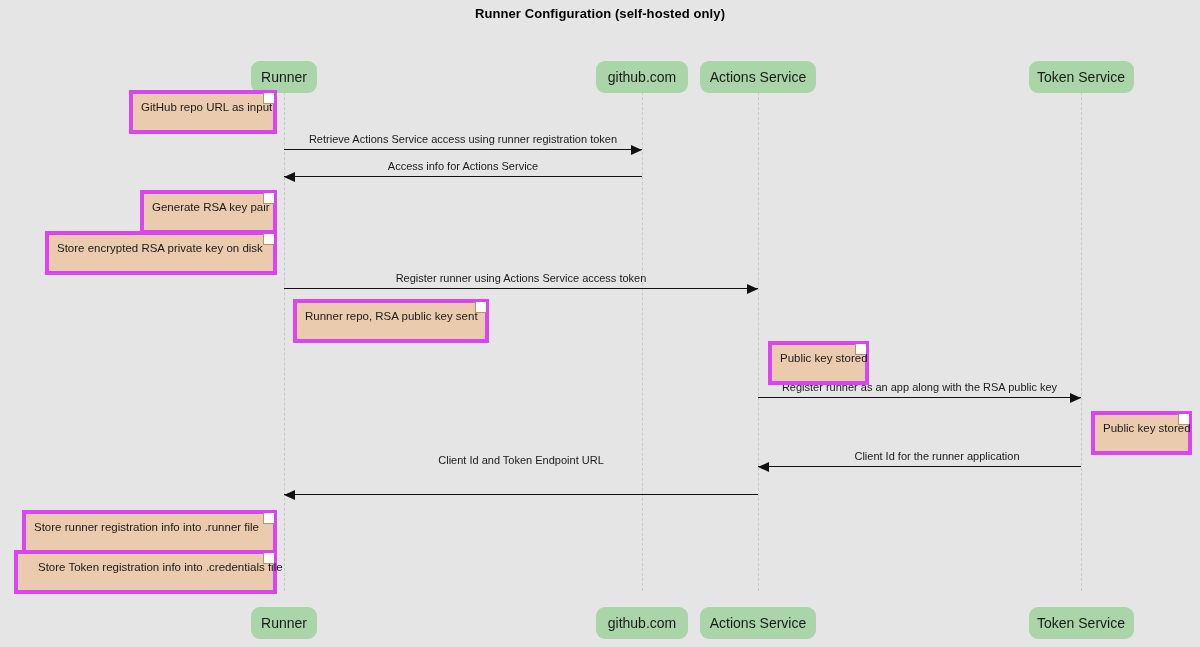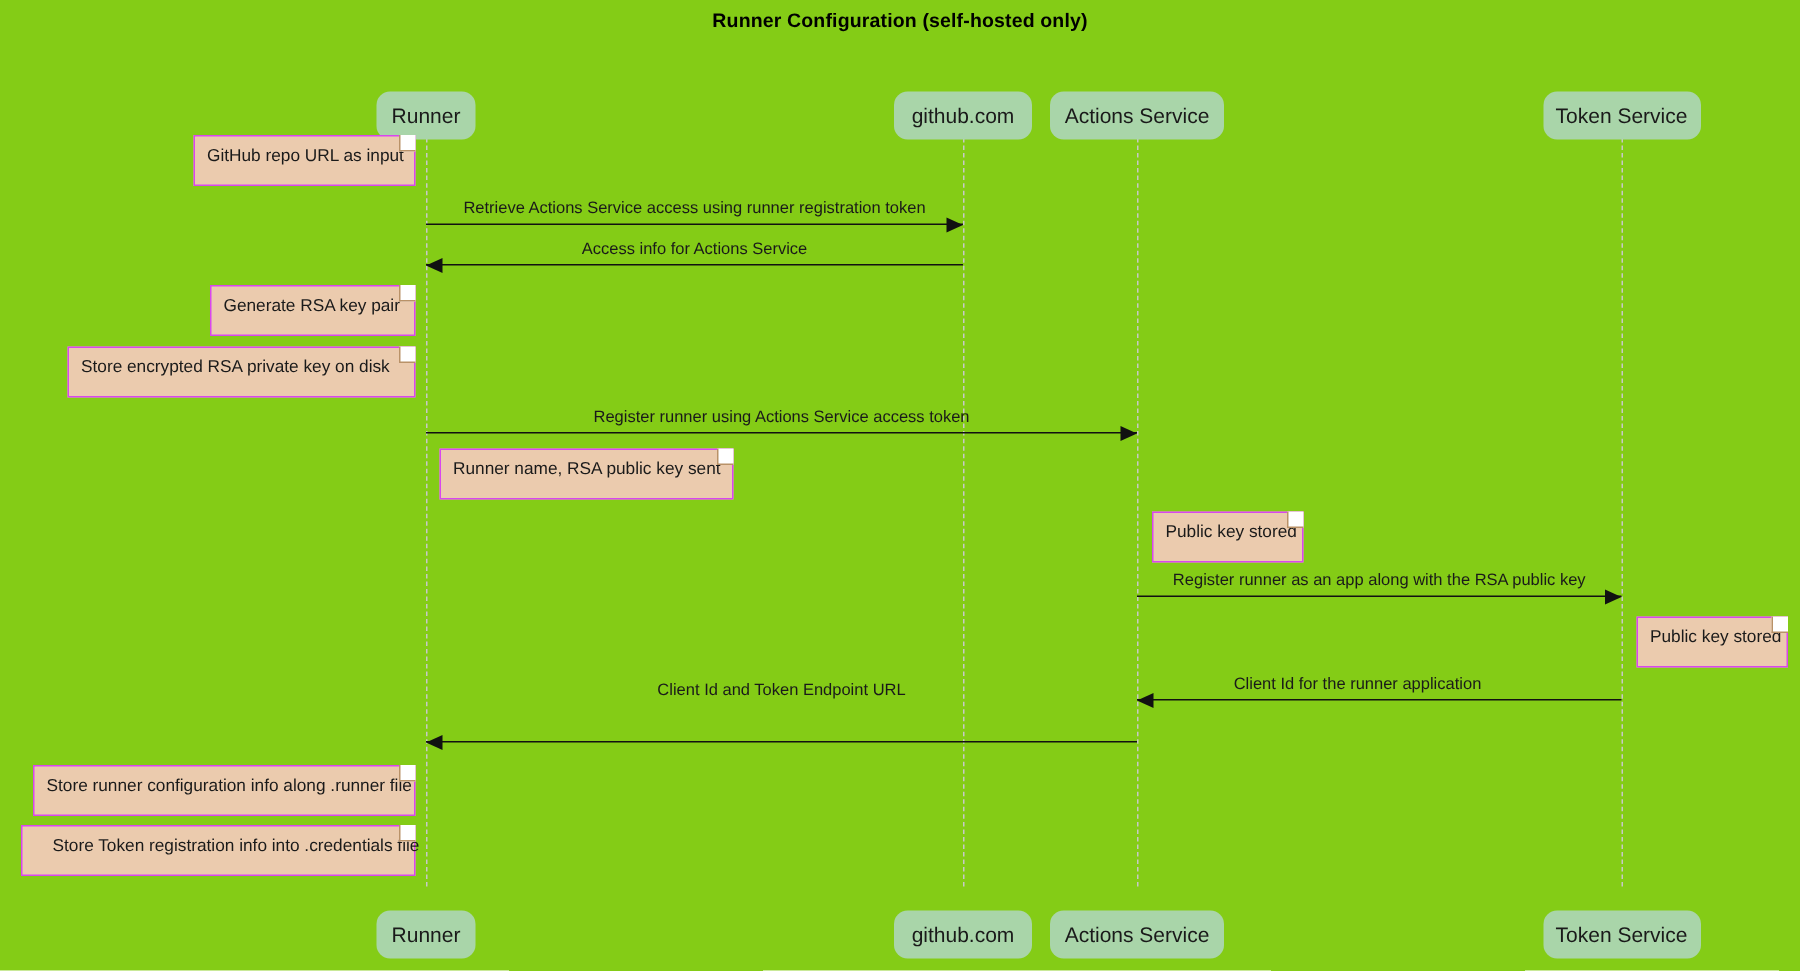--- a/index.html
+++ b/index.html
@@ -8,21 +8,21 @@
     background: #ffffff;
   }
   body {
     font-family: "Liberation Sans", sans-serif;
     color: #000000;
   }
   #canvas {
     position: relative;
     width: 1200px;
     height: 647px;
-    background: #84cc16;
+    background: #e5e5e5;
     overflow: hidden;
   }
   #diagram-title {
     position: absolute;
     left: 0;
     top: 6px;
     width: 1200px;
     text-align: center;
     font-size: 13px;
     font-weight: bold;
@@ -46,22 +46,22 @@
     font-size: 14px;
     color: #1a1a1a;
     white-space: nowrap;
     box-sizing: border-box;
     margin-top: 16px;
   }
   
   .note {
     position: absolute;
     background: #ebcbae;
-    border: 1px solid #d946ef;
-    height: 34px;
+    border: 4px solid #d946ef;
+    height: 44px;
     line-height: 27px;
     box-sizing: border-box;
     font-size: 11.5px;
     color: #1a1a1a;
     padding: 0 8px;
     white-space: nowrap;
   }
   .note .fold {
     position: absolute;
     top: -1px;
@@ -129,29 +129,29 @@
       <div class="arrow left" style="top: 171.5px; left: 284px;"></div>
       <div class="msg-label" style="left: 463px; top: 160px;">Access info for Actions Service</div>
       <div class="msg-line" style="left: 284px; top: 288px; width: 474px;"></div>
       <div class="arrow right" style="top: 283.5px; left: 747px;"></div>
       <div class="msg-label" style="left: 521px; top: 272px;">Register runner using Actions Service access token</div>
       <div class="msg-line" style="left: 758px; top: 397px; width: 323px;"></div>
       <div class="arrow right" style="top: 392.5px; left: 1070px;"></div>
       <div class="msg-label" style="left: 919.5px; top: 381px;">Register runner as an app along with the RSA public key</div>
       <div class="msg-line" style="left: 758px; top: 466px; width: 323px;"></div>
       <div class="arrow left" style="top: 461.5px; left: 758px;"></div>
-      <div class="msg-label" style="left: 905px; top: 450px;">Client Id for the runner application</div>
+      <div class="msg-label" style="left: 937px; top: 450px;">Client Id for the runner application</div>
       <div class="msg-line" style="left: 284px; top: 494px; width: 474px;"></div>
       <div class="arrow left" style="top: 489.5px; left: 284px;"></div>
       <div class="msg-label" style="left: 521px; top: 454px;">Client Id and Token Endpoint URL</div>
     </div>
   <div id="notes">
       <div class="note" style="left: 129px; top: 90px; width: 148px;"><span>GitHub repo URL as input</span><span class="fold"></span></div>
       <div class="note" style="left: 140px; top: 190px; width: 137px;"><span>Generate RSA key pair</span><span class="fold"></span></div>
       <div class="note" style="left: 45px; top: 231px; width: 232px;"><span>Store encrypted RSA private key on disk</span><span class="fold"></span></div>
-      <div class="note" style="left: 293px; top: 299px; width: 196px;"><span>Runner name, RSA public key sent</span><span class="fold"></span></div>
+      <div class="note" style="left: 293px; top: 299px; width: 196px;"><span>Runner repo, RSA public key sent</span><span class="fold"></span></div>
       <div class="note" style="left: 768px; top: 341px; width: 101px;"><span>Public key stored</span><span class="fold"></span></div>
       <div class="note" style="left: 1091px; top: 411px; width: 101px;"><span>Public key stored</span><span class="fold"></span></div>
-      <div class="note" style="left: 22px; top: 510px; width: 255px;"><span>Store runner configuration info along .runner file</span><span class="fold"></span></div>
+      <div class="note" style="left: 22px; top: 510px; width: 255px;"><span>Store runner registration info into .runner file</span><span class="fold"></span></div>
       <div class="note" style="left: 14px; top: 550px; width: 263px; padding-left: 20px;"><span>Store Token registration info into .credentials file</span><span class="fold"></span></div>
     </div>
 
 </div>
 
 </body></html>

